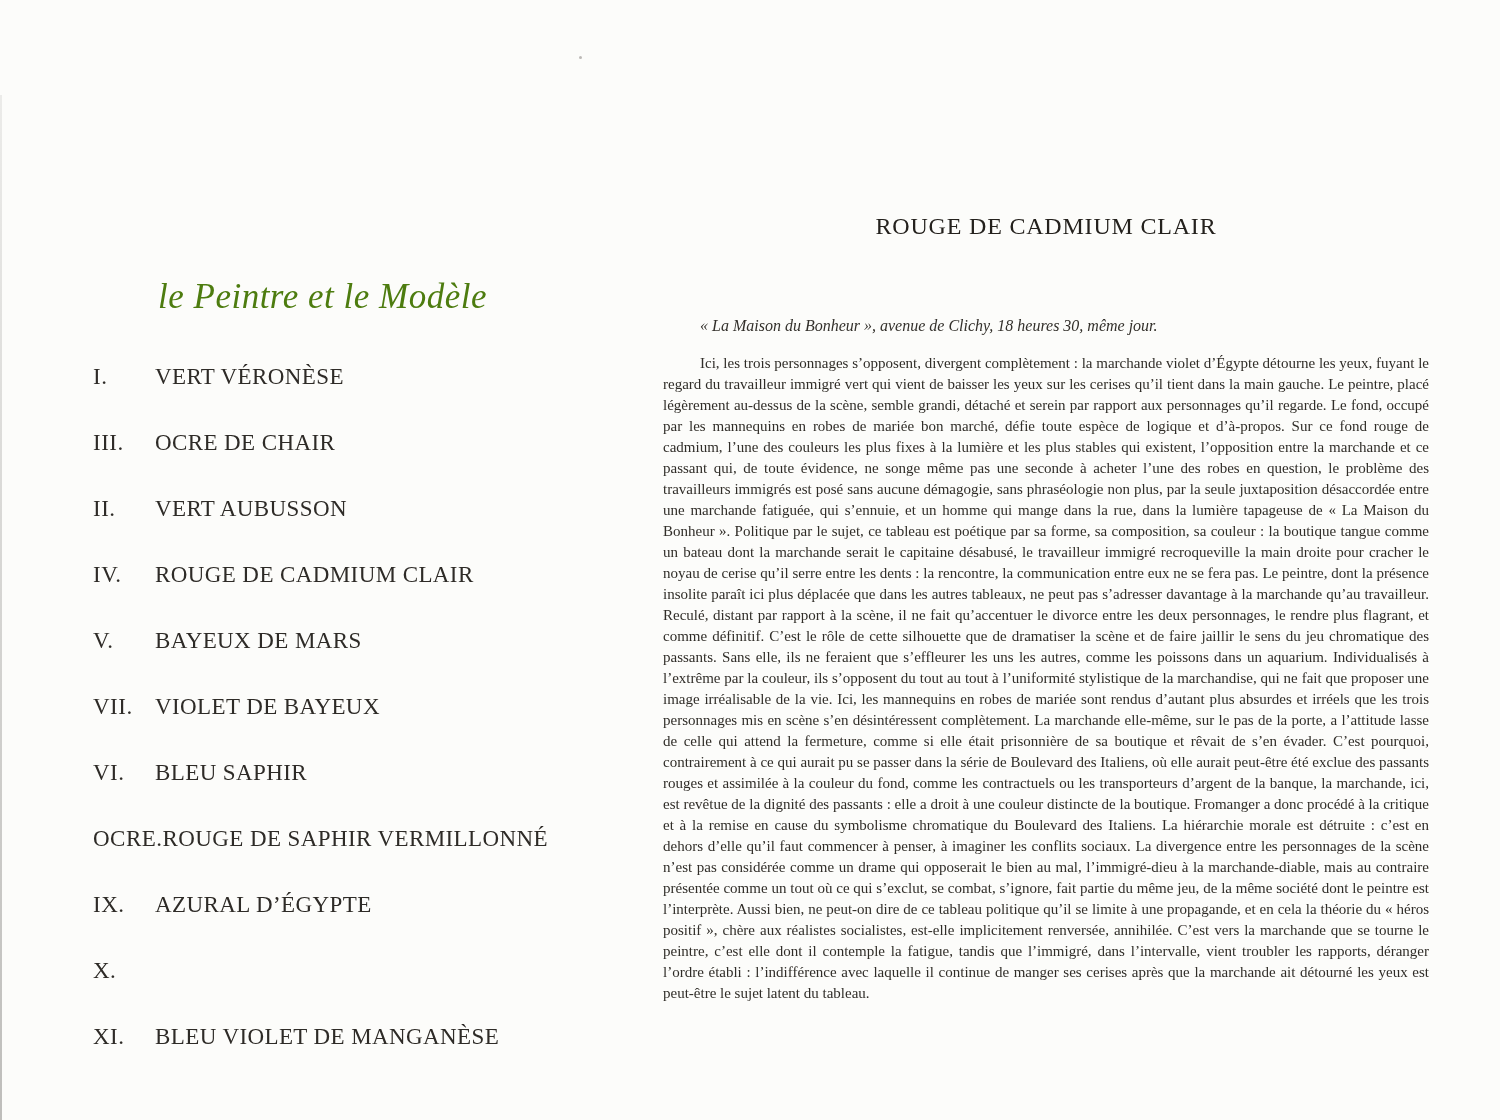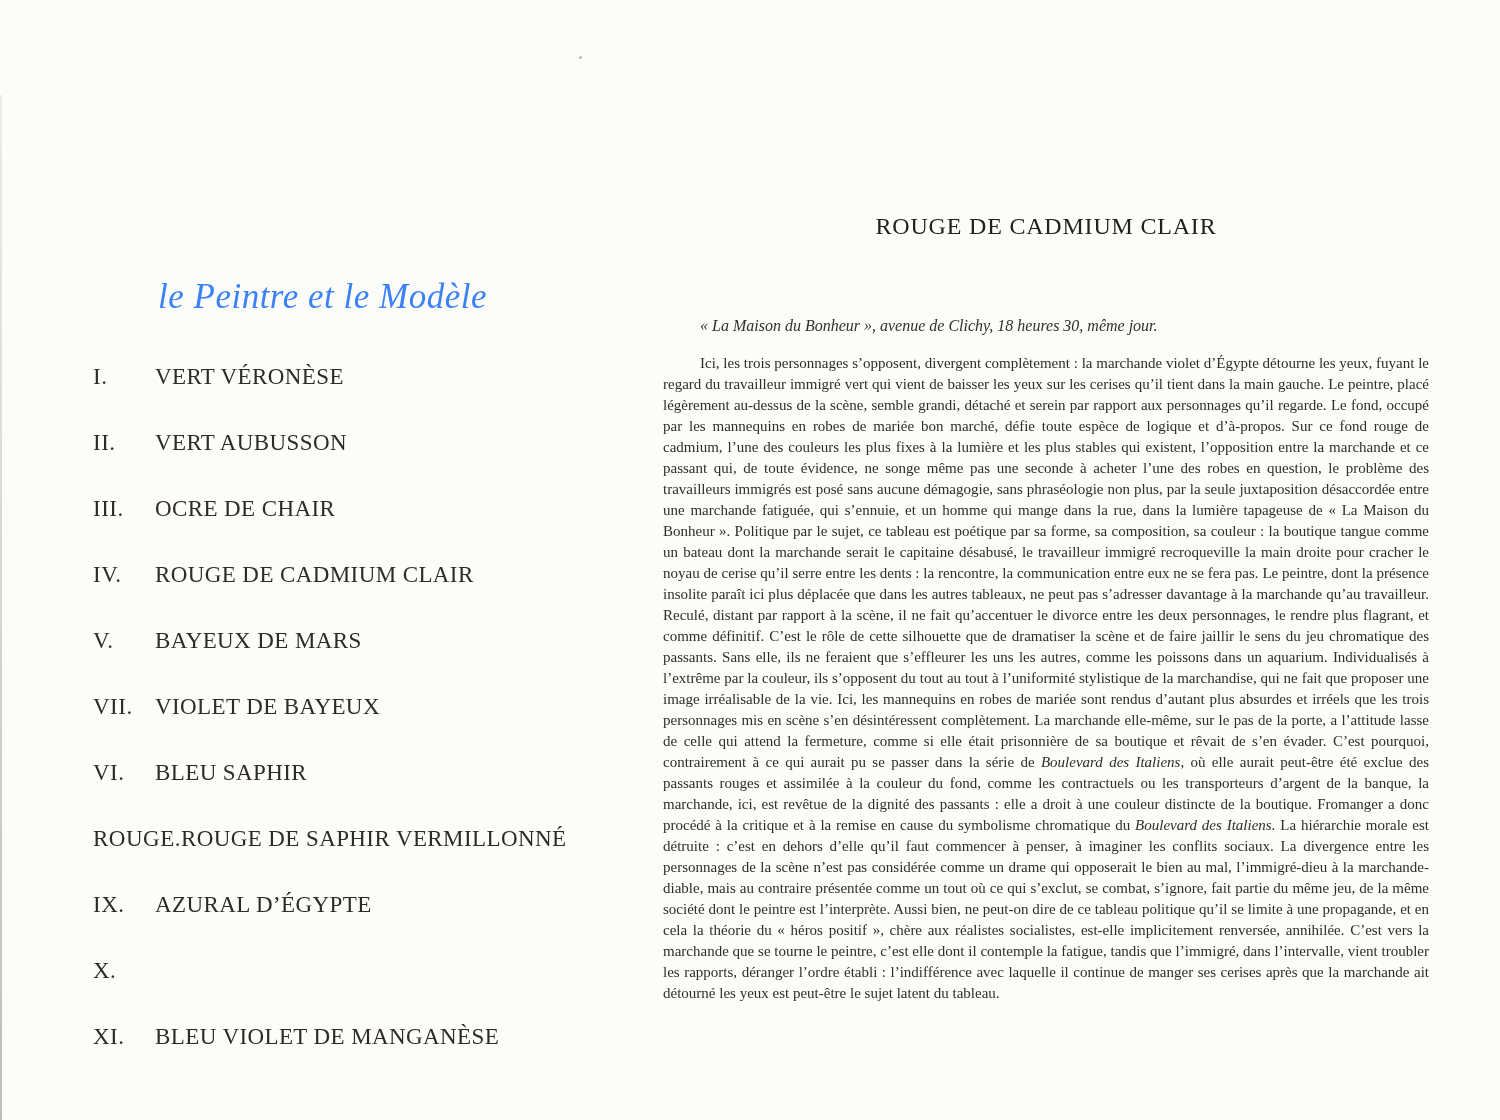--- a/index.html
+++ b/index.html
@@ -41,21 +41,21 @@
     left: 93px;
     top: 276px;
     width: 560px;
   }
   .toc-title {
     margin: 0 0 0 65px;
     font-size: 35px;
     font-style: italic;
     font-weight: normal;
     line-height: 1.2;
-    color: #3b82f6;
+    color: #4d7c0f;
     letter-spacing: 0.5px;
   }
   .toc {
     list-style: none;
     margin: 47px 0 0 0;
     padding: 0;
   }
   .toc-item {
     display: flex;
     align-items: baseline;
@@ -97,62 +97,61 @@
   }
   .body-text {
     margin: 17px 0 0 0;
     font-size: 15px;
     line-height: 21px;
     text-align: justify;
     text-indent: 37px;
     color: #302d28;
   }
   .body-text .italic {
-    font-style: italic;
   }
 </style>
 </head>
 <body>
 
 <div class="scan-edge"></div>
 <div class="scan-speck"></div>
 
 <div class="left-page">
   <h1 class="toc-title">le Peintre et le Modèle</h1>
   <ol class="toc" id="toc-list">
       <li class="toc-item">
         <span class="toc-numeral">I.</span>
         <span class="toc-label">VERT VÉRONÈSE</span>
       </li>
       <li class="toc-item">
+        <span class="toc-numeral">III.</span>
+        <span class="toc-label">OCRE DE CHAIR</span>
+      </li>
+      <li class="toc-item">
         <span class="toc-numeral">II.</span>
         <span class="toc-label">VERT AUBUSSON</span>
-      </li>
-      <li class="toc-item">
-        <span class="toc-numeral">III.</span>
-        <span class="toc-label">OCRE DE CHAIR</span>
       </li>
       <li class="toc-item">
         <span class="toc-numeral">IV.</span>
         <span class="toc-label">ROUGE DE CADMIUM CLAIR</span>
       </li>
       <li class="toc-item">
         <span class="toc-numeral">V.</span>
         <span class="toc-label">BAYEUX DE MARS</span>
       </li>
       <li class="toc-item">
         <span class="toc-numeral">VII.</span>
         <span class="toc-label">VIOLET DE BAYEUX</span>
       </li>
       <li class="toc-item">
         <span class="toc-numeral">VI.</span>
         <span class="toc-label">BLEU SAPHIR</span>
       </li>
       <li class="toc-item">
-        <span class="toc-numeral">ROUGE.</span>
+        <span class="toc-numeral">OCRE.</span>
         <span class="toc-label">ROUGE DE SAPHIR VERMILLONNÉ</span>
       </li>
       <li class="toc-item">
         <span class="toc-numeral">IX.</span>
         <span class="toc-label">AZURAL D’ÉGYPTE</span>
       </li>
       <li class="toc-item">
         <span class="toc-numeral">X.</span>
       </li>
       <li class="toc-item">

